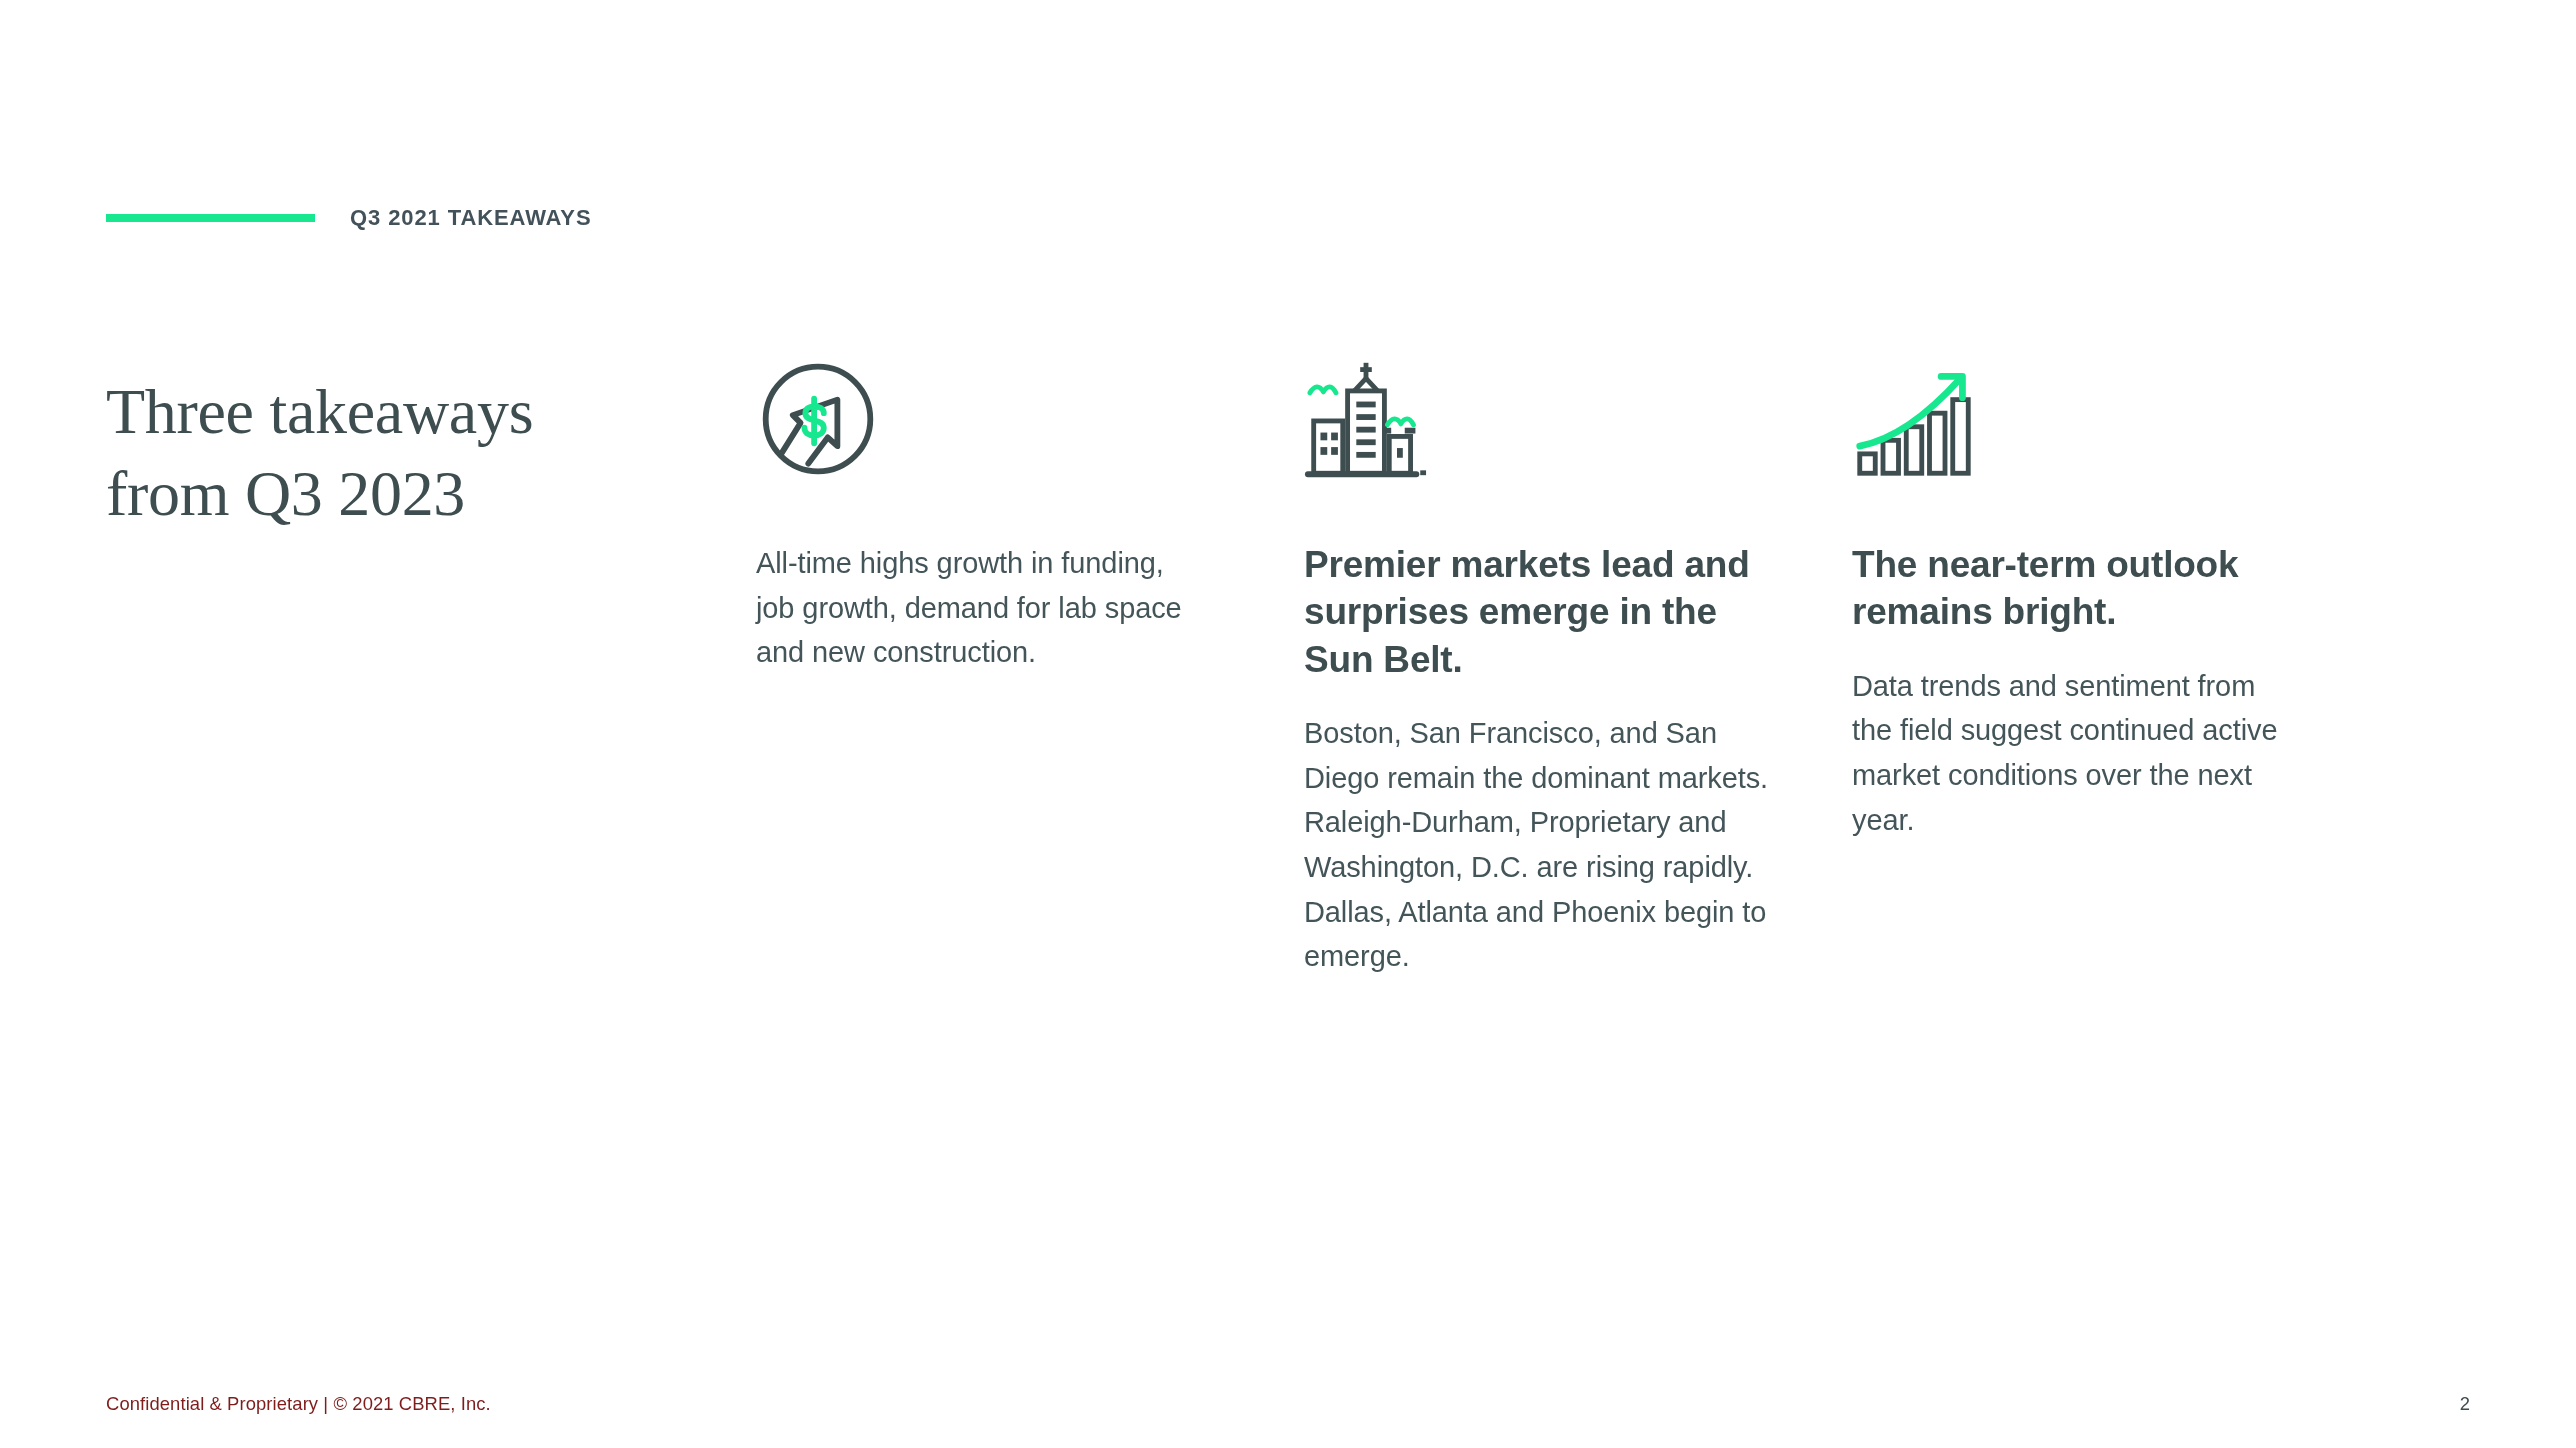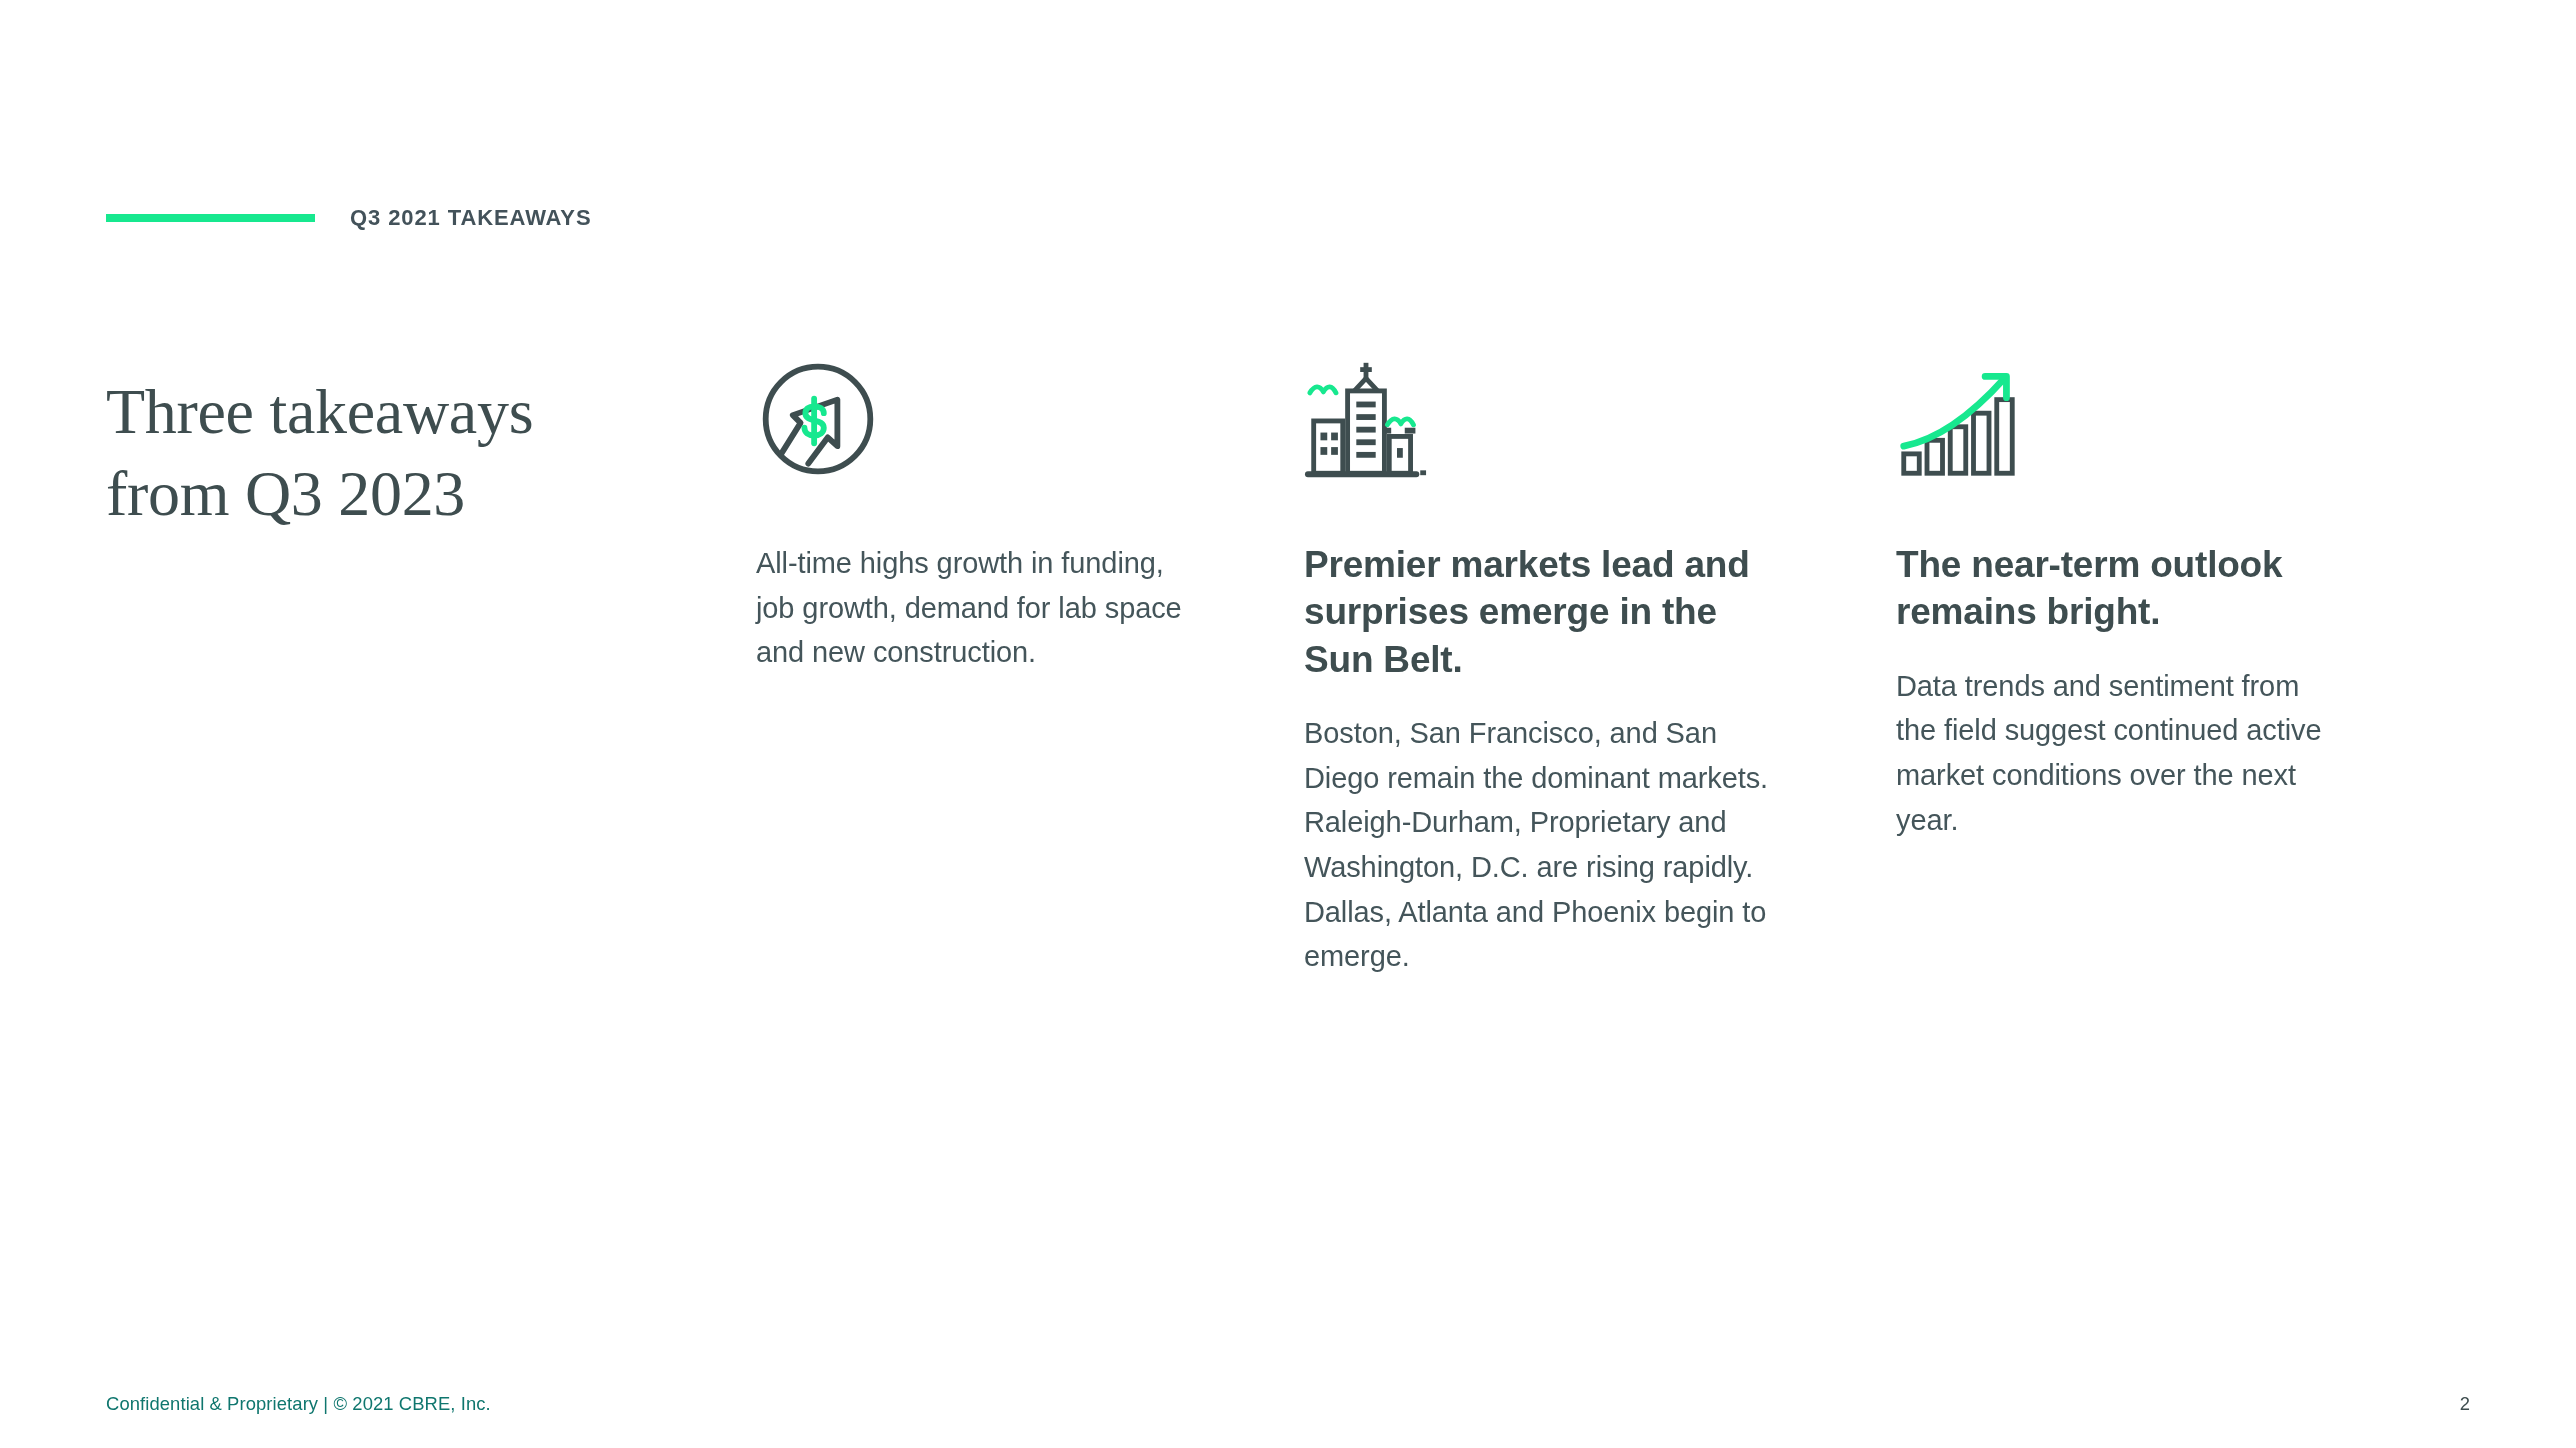--- a/index.html
+++ b/index.html
@@ -66,21 +66,21 @@
     left: 756px;
     top: 355px;
     width: 1700px;
     display: flex;
     gap: 0px;
   }
   .column {
     width: 454px;
     margin-right: 94px;
   }
-  .column:last-child { margin-right: 0; margin-left: 44px; }
+  .column:last-child { margin-right: 0; }
 
   .col-icon {
     height: 126px;
     display: flex;
     align-items: flex-end;
     margin-bottom: 60px;
   }
 
   .col-heading {
     font-family: "Liberation Sans", sans-serif;
@@ -107,21 +107,21 @@
   .column.c2 .col-body    { width: 466px; }
   .column.c3 .col-heading { width: 454px; }
   .column.c3 .col-body    { width: 444px; }
 
   
   .footer-left {
     position: absolute;
     left: 106px;
     bottom: 34px;
     font-size: 18.4px;
-    color: #0f766e;
+    color: #7f1d1d;
     letter-spacing: 0.1px;
   }
   .footer-page {
     position: absolute;
     right: 106px;
     bottom: 34px;
     font-size: 18.4px;
     color: #3E4D4F;
   }
 

